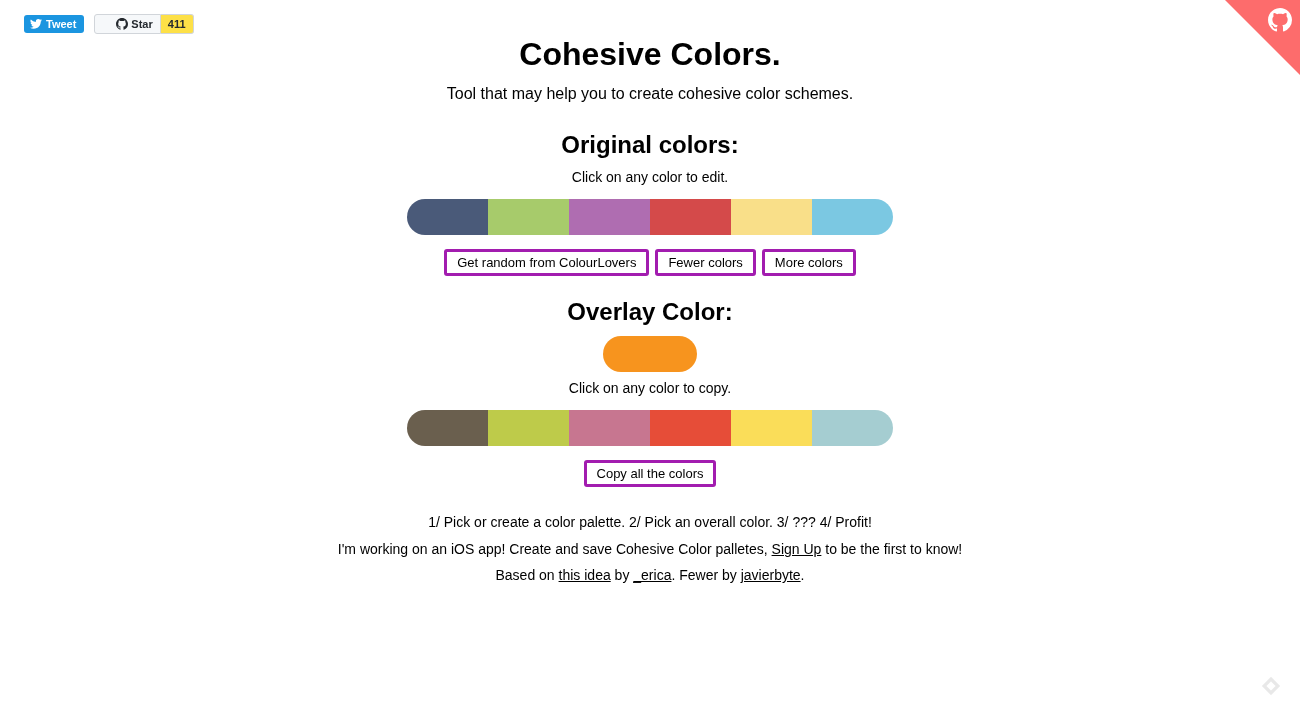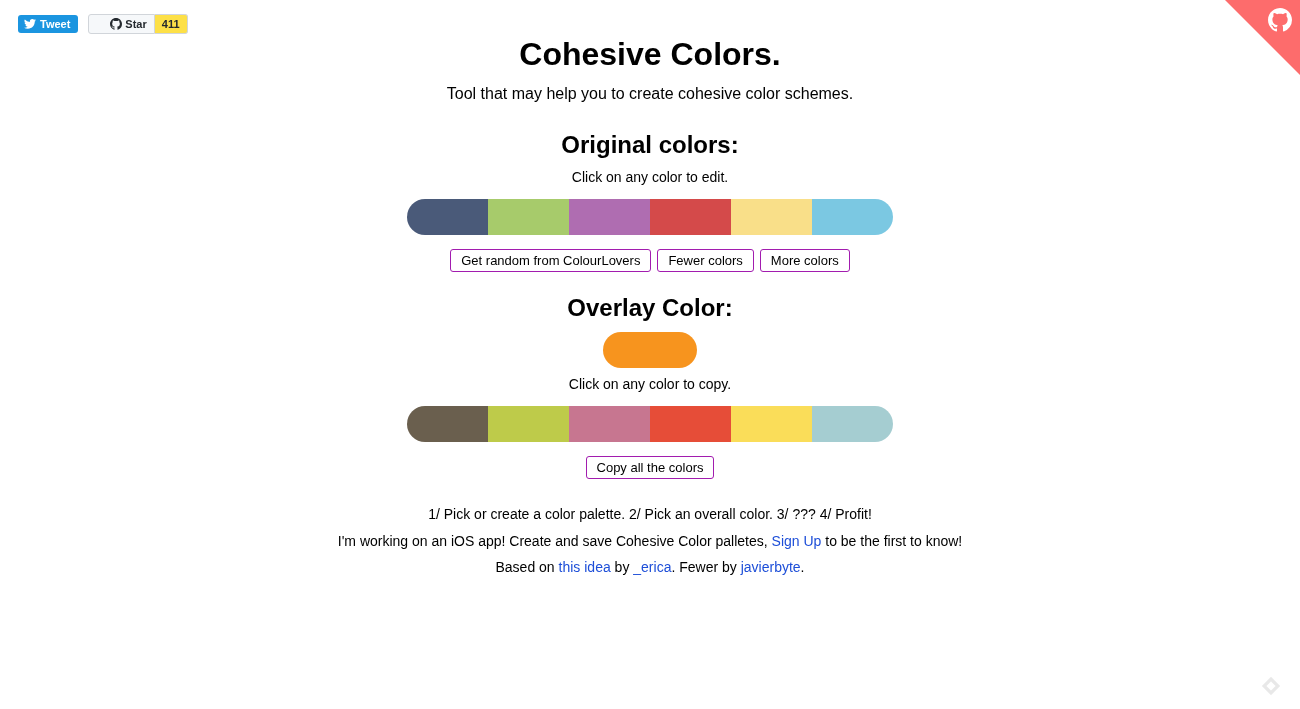--- a/index.html
+++ b/index.html
@@ -9,21 +9,21 @@
       color: #000;
       width: 1300px;
       height: 709px;
       position: relative;
       overflow: hidden;
     }
     
     .badges {
       position: absolute;
       top: 14px;
-      left: 18px;
+      left: 24px;
       display: flex;
       gap: 10px;
       align-items: center;
     }
     .tweet-btn {
       background: #1b95e0;
       color: #fff;
       font-size: 11px;
       font-weight: 600;
       padding: 3px 8px 3px 6px;
@@ -131,21 +131,21 @@
       border-radius: 18px;
     }
     .btn-row {
       display: flex;
       justify-content: center;
       gap: 6px;
       margin-bottom: 22px;
     }
     .btn {
       background: #fff;
-      border: 1px solid #a21caf;
+      border: 3px solid #a21caf;
       border-radius: 3px;
       font-size: 13px;
       padding: 3px 10px;
       cursor: pointer;
       color: #000;
     }
     .overlay-block { margin-bottom: 8px; }
     .intensity-row {
       display: flex;
       justify-content: center;
@@ -181,21 +181,22 @@
       border: 1px solid #aaa;
       border-radius: 50%;
       cursor: pointer;
     }
     .footer-text {
       font-size: 14px;
       margin-top: 16px;
       line-height: 1.9;
     }
     .footer-text a {
-      color: #1d4ed8;
+      color: #000000;
+      text-decoration: underline;
       cursor: pointer;
     }
   </style>
 </head>
 <body>
 
 <div class="badges">
   <div class="tweet-btn">
     <svg width="12" height="10" viewBox="0 0 24 20" fill="#fff">
         <path d="M24 2.4a9.8 9.8 0 0 1-2.8.8 4.9 4.9 0 0 0 2.1-2.7 9.8 9.8 0 0 1-3.1 1.2A4.9 4.9 0 0 0 11.8 6a13.9 13.9 0 0 1-10.1-5.1 4.9 4.9 0 0 0 1.5 6.6A4.9 4.9 0 0 1 1 6.9v.1a4.9 4.9 0 0 0 3.9 4.8 4.9 4.9 0 0 1-2.2.1 4.9 4.9 0 0 0 4.6 3.4A9.9 9.9 0 0 1 0 17.5 13.9 13.9 0 0 0 7.5 19.7c9.1 0 14-7.5 14-14v-.6A10 10 0 0 0 24 2.4z"></path>

